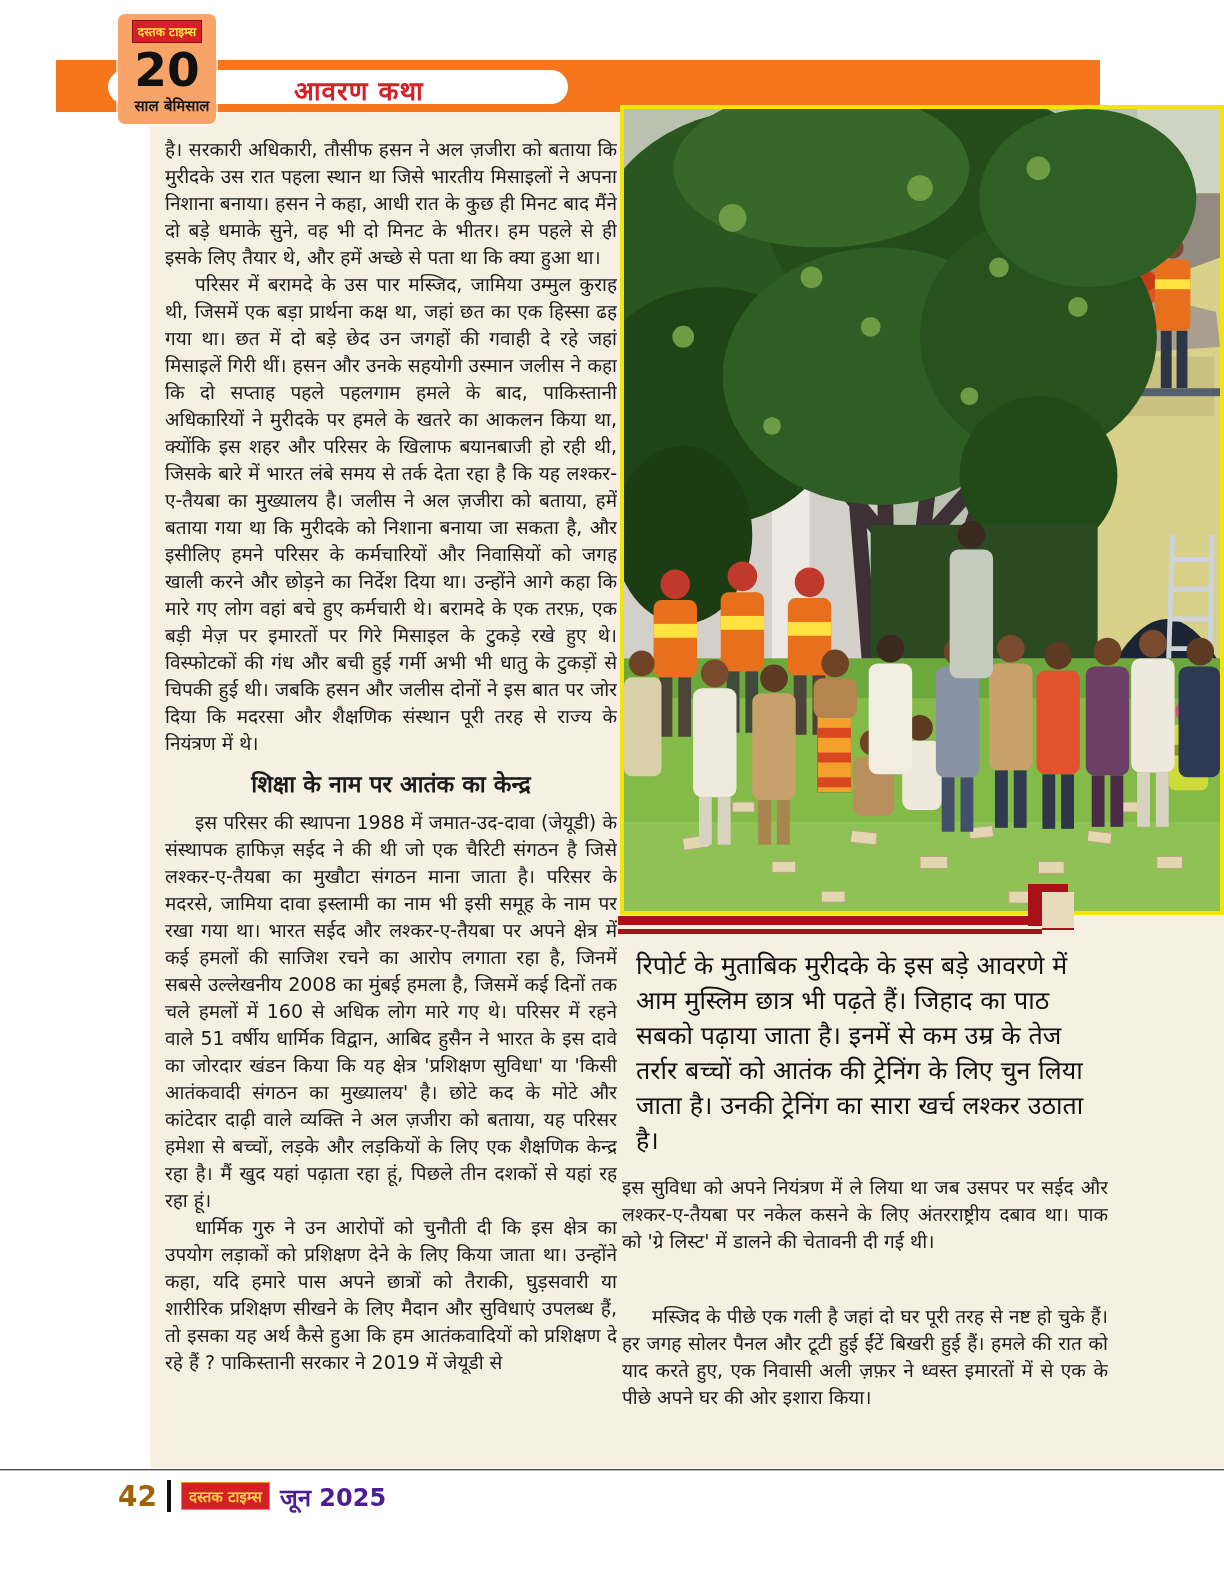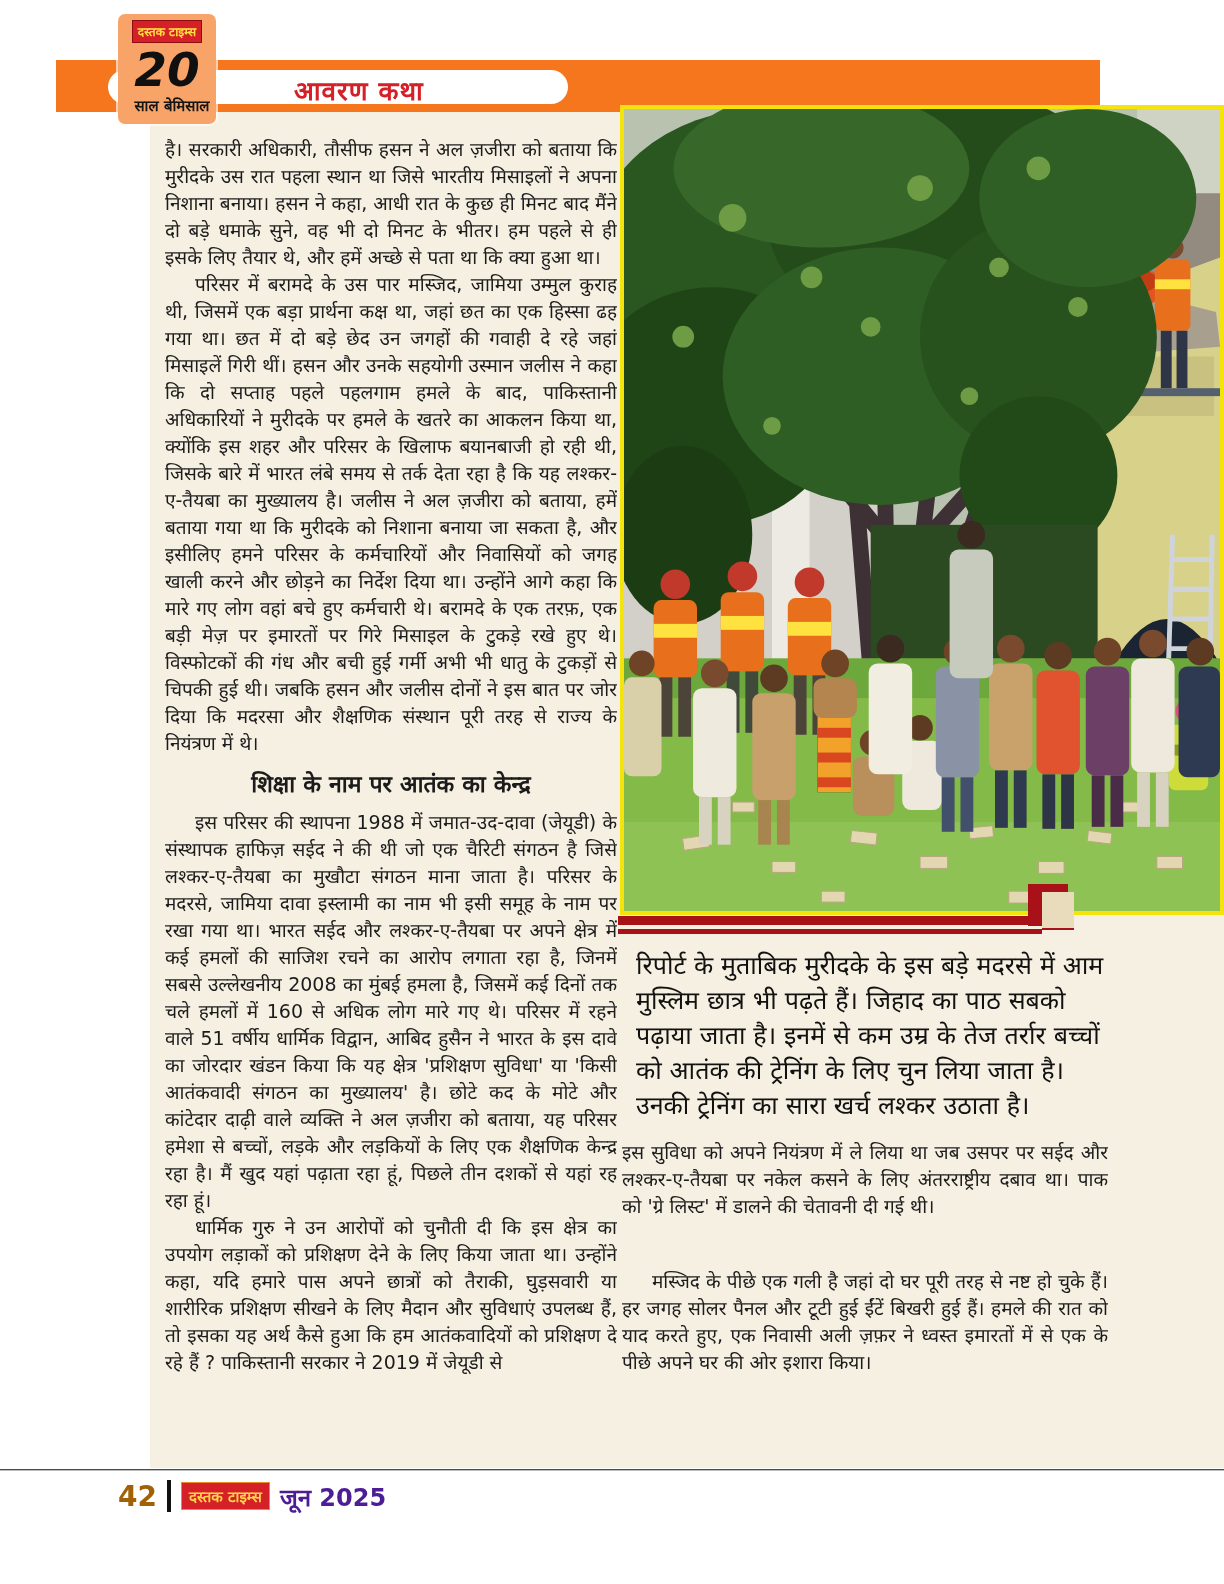--- a/index.html
+++ b/index.html
@@ -43,21 +43,21 @@
     background:var(--badge-peach);border-radius:7px;
     box-shadow:0 0 0 2px rgba(255,255,255,.65);
     display:flex;flex-direction:column;align-items:center;
     z-index:3;
   }
   .badge .masthead{
     margin-top:6px;background:var(--masthead-red);color:#ffe23f;
     font-size:12px;font-weight:bold;padding:2px 5px;white-space:nowrap;
     border:1px solid #8c0e12;
   }
-  .badge .num{font-size:47px;font-weight:900;color:#101010;line-height:1.05;margin-top:2px;font-style:italic;}
+  .badge .num{font-size:47px;font-weight:900;color:#101010;line-height:1.05;margin-top:2px;}
   .badge .tagline{font-size:15px;font-weight:bold;color:#151515;margin-top:1px;margin-left:10px;}
   
   .photo{
     position:absolute;left:620px;top:105px;width:604px;height:810px;
     border:4px solid var(--photo-border-yellow);
     background:#c9cfc0;z-index:1;
   }
   .photo svg{display:block;width:100%;height:100%;}
   .decor-bar-thick{position:absolute;left:618px;top:916px;width:416px;height:9px;background:var(--deep-red);z-index:2;}
   .decor-bar-thin{position:absolute;left:618px;top:929px;width:424px;height:5px;background:var(--deep-red);z-index:2;}
@@ -322,21 +322,21 @@
 
 <div class="col-left">
   <p>है। सरकारी अधिकारी, तौसीफ हसन ने अल ज़जीरा को बताया कि मुरीदके उस रात पहला स्थान था जिसे भारतीय मिसाइलों ने अपना निशाना बनाया। हसन ने कहा, आधी रात के कुछ ही मिनट बाद मैंने दो बड़े धमाके सुने, वह भी दो मिनट के भीतर। हम पहले से ही इसके लिए तैयार थे, और हमें अच्छे से पता था कि क्या हुआ था।</p>
   <p class="indent">परिसर में बरामदे के उस पार मस्जिद, जामिया उम्मुल कुराह थी, जिसमें एक बड़ा प्रार्थना कक्ष था, जहां छत का एक हिस्सा ढह गया था। छत में दो बड़े छेद उन जगहों की गवाही दे रहे जहां मिसाइलें गिरी थीं। हसन और उनके सहयोगी उस्मान जलीस ने कहा कि दो सप्ताह पहले पहलगाम हमले के बाद, पाकिस्तानी अधिकारियों ने मुरीदके पर हमले के खतरे का आकलन किया था, क्योंकि इस शहर और परिसर के खिलाफ बयानबाजी हो रही थी, जिसके बारे में भारत लंबे समय से तर्क देता रहा है कि यह लश्कर-ए-तैयबा का मुख्यालय है। जलीस ने अल ज़जीरा को बताया, हमें बताया गया था कि मुरीदके को निशाना बनाया जा सकता है, और इसीलिए हमने परिसर के कर्मचारियों और निवासियों को जगह खाली करने और छोड़ने का निर्देश दिया था। उन्होंने आगे कहा कि मारे गए लोग वहां बचे हुए कर्मचारी थे। बरामदे के एक तरफ़, एक बड़ी मेज़ पर इमारतों पर गिरे मिसाइल के टुकड़े रखे हुए थे। विस्फोटकों की गंध और बची हुई गर्मी अभी भी धातु के टुकड़ों से चिपकी हुई थी। जबकि हसन और जलीस दोनों ने इस बात पर जोर दिया कि मदरसा और शैक्षणिक संस्थान पूरी तरह से राज्य के नियंत्रण में थे।</p>
   <div class="col-heading">शिक्षा के नाम पर आतंक का केन्द्र</div>
   <p class="indent">इस परिसर की स्थापना 1988 में जमात-उद-दावा (जेयूडी) के संस्थापक हाफिज़ सईद ने की थी जो एक चैरिटी संगठन है जिसे लश्कर-ए-तैयबा का मुखौटा संगठन माना जाता है। परिसर के मदरसे, जामिया दावा इस्लामी का नाम भी इसी समूह के नाम पर रखा गया था। भारत सईद और लश्कर-ए-तैयबा पर अपने क्षेत्र में कई हमलों की साजिश रचने का आरोप लगाता रहा है, जिनमें सबसे उल्लेखनीय 2008 का मुंबई हमला है, जिसमें कई दिनों तक चले हमलों में 160 से अधिक लोग मारे गए थे। परिसर में रहने वाले 51 वर्षीय धार्मिक विद्वान, आबिद हुसैन ने भारत के इस दावे का जोरदार खंडन किया कि यह क्षेत्र 'प्रशिक्षण सुविधा' या 'किसी आतंकवादी संगठन का मुख्यालय' है। छोटे कद के मोटे और कांटेदार दाढ़ी वाले व्यक्ति ने अल ज़जीरा को बताया, यह परिसर हमेशा से बच्चों, लड़के और लड़कियों के लिए एक शैक्षणिक केन्द्र रहा है। मैं खुद यहां पढ़ाता रहा हूं, पिछले तीन दशकों से यहां रह रहा हूं।</p>
   <p class="indent">धार्मिक गुरु ने उन आरोपों को चुनौती दी कि इस क्षेत्र का उपयोग लड़ाकों को प्रशिक्षण देने के लिए किया जाता था। उन्होंने कहा, यदि हमारे पास अपने छात्रों को तैराकी, घुड़सवारी या शारीरिक प्रशिक्षण सीखने के लिए मैदान और सुविधाएं उपलब्ध हैं, तो इसका यह अर्थ कैसे हुआ कि हम आतंकवादियों को प्रशिक्षण दे रहे हैं ? पाकिस्तानी सरकार ने 2019 में जेयूडी से</p>
 </div>
 
 <div class="col-right">
-  <div class="pull-quote">रिपोर्ट के मुताबिक मुरीदके के इस बड़े मदरसे में आम मुस्लिम छात्र भी पढ़ते हैं। जिहाद का पाठ सबको पढ़ाया जाता है। इनमें से कम उम्र के तेज तर्रार बच्चों को आतंक की ट्रेनिंग के लिए चुन लिया जाता है। उनकी ट्रेनिंग का सारा खर्च लश्कर उठाता है।</div>
+  <div class="pull-quote">रिपोर्ट के मुताबिक मुरीदके के इस बड़े आवरणे में आम मुस्लिम छात्र भी पढ़ते हैं। जिहाद का पाठ सबको पढ़ाया जाता है। इनमें से कम उम्र के तेज तर्रार बच्चों को आतंक की ट्रेनिंग के लिए चुन लिया जाता है। उनकी ट्रेनिंग का सारा खर्च लश्कर उठाता है।</div>
   <div class="rc-body">
     <p>इस सुविधा को अपने नियंत्रण में ले लिया था जब उसपर पर सईद और लश्कर-ए-तैयबा पर नकेल कसने के लिए अंतरराष्ट्रीय दबाव था। पाक को 'ग्रे लिस्ट' में डालने की चेतावनी दी गई थी।</p>
     <p class="indent">मस्जिद के पीछे एक गली है जहां दो घर पूरी तरह से नष्ट हो चुके हैं। हर जगह सोलर पैनल और टूटी हुई ईंटें बिखरी हुई हैं। हमले की रात को याद करते हुए, एक निवासी अली ज़फ़र ने ध्वस्त इमारतों में से एक के पीछे अपने घर की ओर इशारा किया।</p>
   </div>
 </div>
 
 <div class="footer-rule"></div>
 <div class="footer">
   <span class="pg">42</span>
   <span class="vbar"></span>

